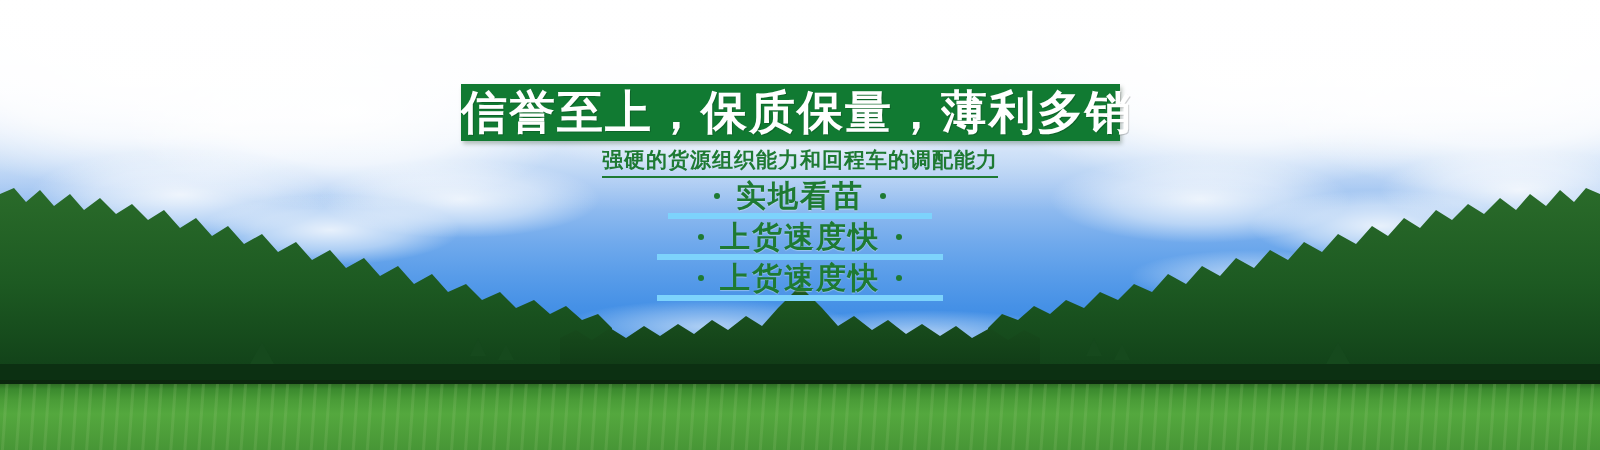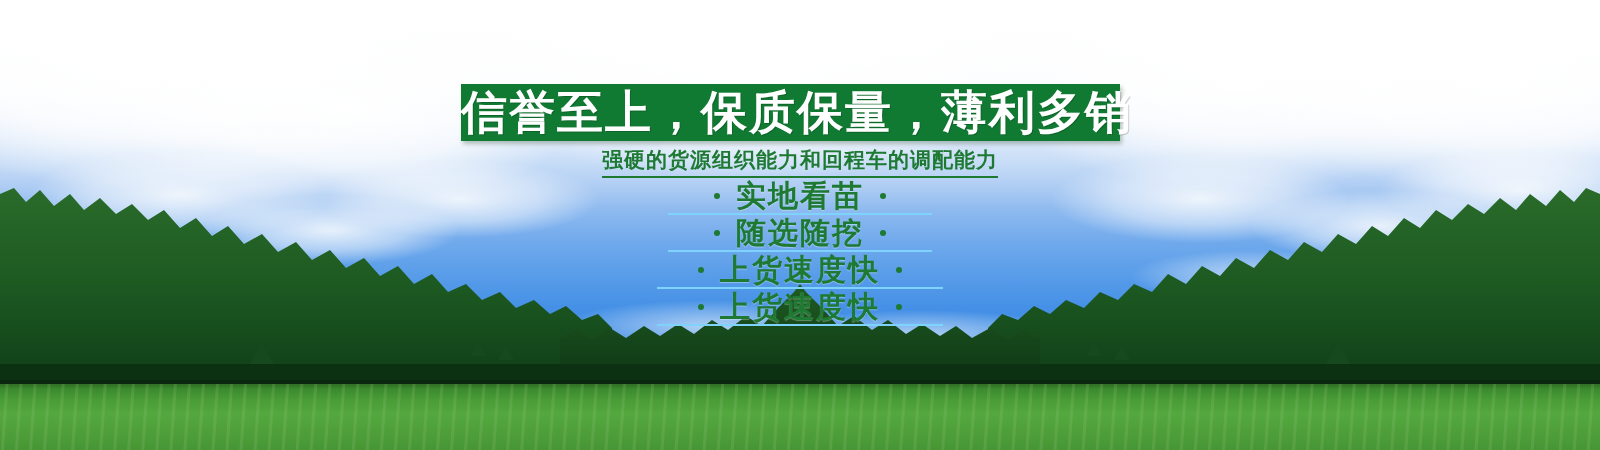--- a/index.html
+++ b/index.html
@@ -176,21 +176,21 @@
   }
 
   .feature-row {
     position: relative;
     width: 264px;
     margin: 0 auto;
     height: 35px;
     display: flex;
     align-items: center;
     justify-content: center;
-    border-bottom: 2px solid #7dd3fc;
+    border-bottom: 6px solid #7dd3fc;
   }
   .feature-row.wide {
     width: 286px;
   }
 
   .dot {
     width: 6px;
     height: 6px;
     border-radius: 50%;
     background: #1E7A33;
@@ -303,25 +303,20 @@
 
     <div class="feature-list">
 
       <div class="feature-row">
         <span class="dot"></span>
         <span class="feature-label">实地看苗</span>
         <span class="dot"></span>
       </div>
 
 
-      <div class="feature-row">
-        <span class="dot"></span>
-        <span class="feature-label">随选随挖</span>
-        <span class="dot"></span>
-      </div>
 
       <div class="feature-row wide">
         <span class="dot"></span>
         <span class="feature-label">上货速度快</span>
         <span class="dot"></span>
       </div>
 
       <div class="feature-row wide">
         <span class="dot"></span>
         <span class="feature-label">上货速度快</span>

